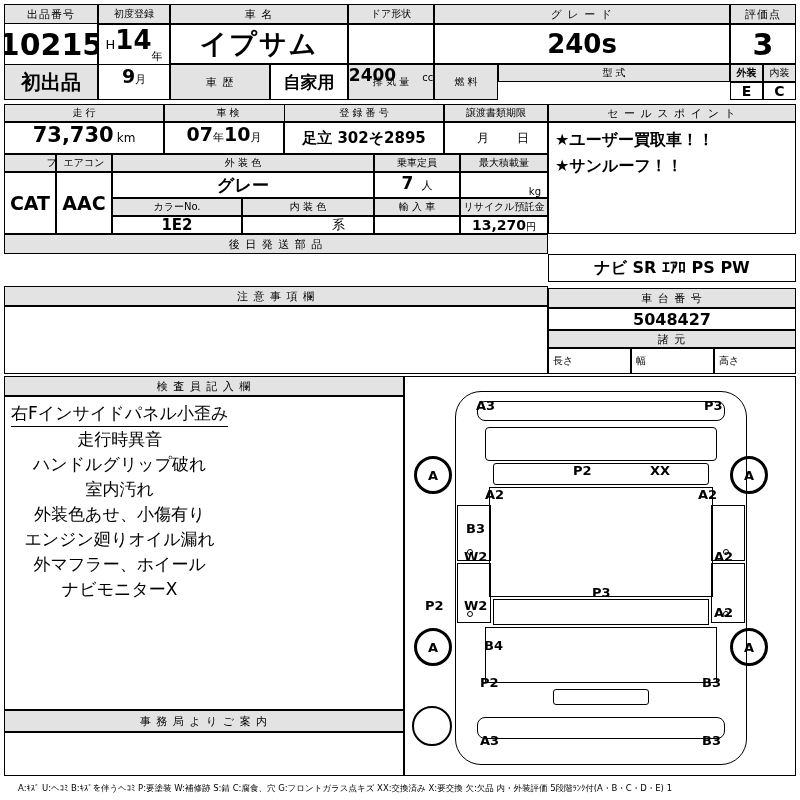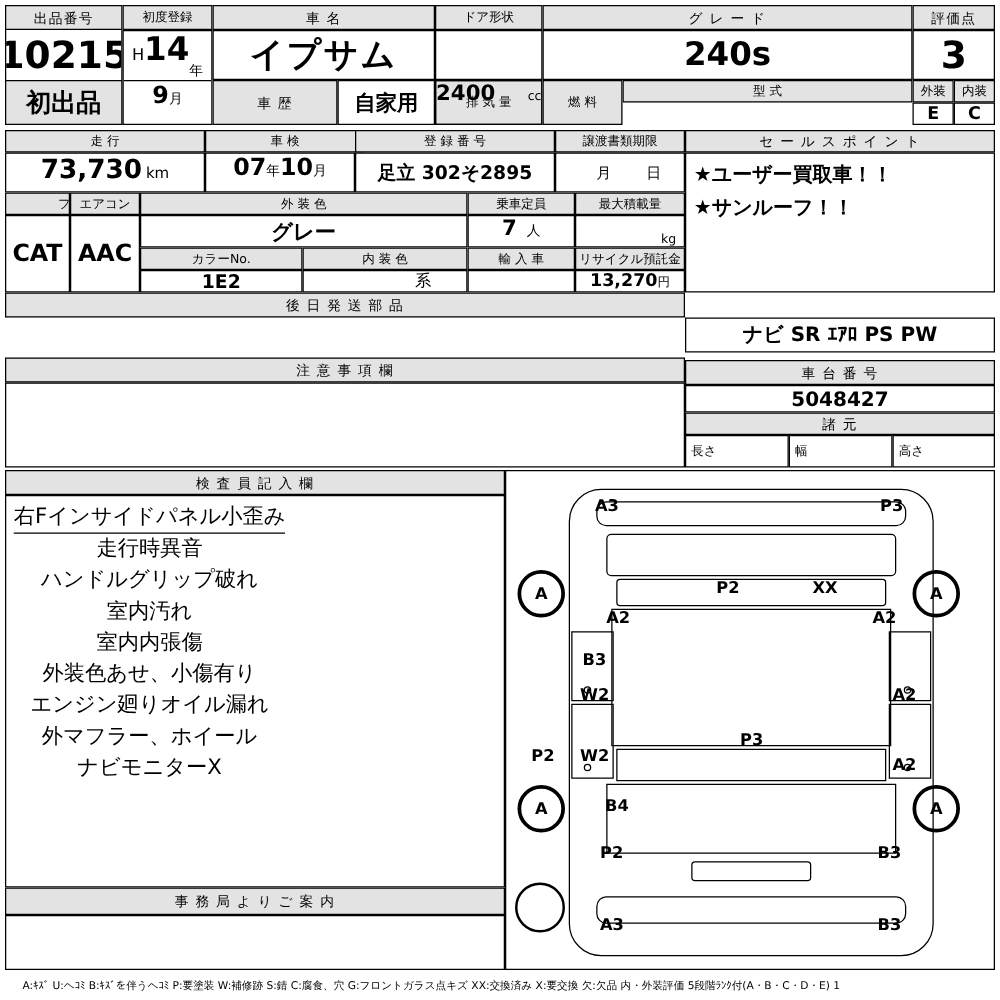--- a/index.html
+++ b/index.html
@@ -86,21 +86,21 @@
   <div class="box hdr lbl-sm" style="left:348px;top:64px;width:86px;height:0;border:none;"></div>
 
   <div class="box hdr lbl-sm" style="left:348px;top:64px;width:0;height:0;border:none;"></div>
 
   <div class="box" style="left:434px;top:64px;width:0;height:0;border:none;"></div>
 
   <div class="box hdr lbl" style="left:730px;top:4px;width:66px;height:20px;">評価点</div>
   <div class="box" style="left:730px;top:24px;width:66px;height:40px;">
       <span class="val-xl">3</span>
     </div>
-  <div class="box hdr lbl-sm" style="left:730px;top:64px;width:33px;height:18px;">外装</div>
+  <div class="box hdr lbl-sm" style="left:730px;top:64px;width:33px;height:18px;font-weight:bold;">外装</div>
   <div class="box hdr lbl-sm" style="left:763px;top:64px;width:33px;height:18px;">内装</div>
   <div class="box" style="left:730px;top:82px;width:33px;height:18px;">
       <span style="font-size:14px;font-weight:bold;">E</span>
     </div>
   <div class="box" style="left:763px;top:82px;width:33px;height:18px;">
       <span style="font-size:14px;font-weight:bold;">C</span>
     </div>
 
   <div class="box" style="left:348px;top:64px;width:86px;height:36px;border:1px solid #000;flex-direction:row;align-items:baseline;justify-content:center;gap:26px;">
     <span style="font-size:17px;font-weight:bold;">2400</span>
@@ -210,21 +210,20 @@
   <div class="box lbl-sm" style="left:631px;top:348px;width:83px;height:26px;justify-content:flex-start;padding-left:4px;">幅</div>
   <div class="box lbl-sm" style="left:714px;top:348px;width:82px;height:26px;justify-content:flex-start;padding-left:4px;">高さ</div>
 
   <div class="box hdr lbl" style="left:4px;top:376px;width:400px;height:20px;">検 査 員 記 入 欄</div>
   <div class="box" style="left:4px;top:396px;width:400px;height:314px;align-items:flex-start;justify-content:flex-start;">
     <div class="notes" style="padding:4px 0 0 6px;">
       <div><span class="u">右Fインサイドパネル小歪み</span></div>
       <div>走行時異音</div>
       <div>ハンドルグリップ破れ</div>
       <div>室内汚れ</div>
-      <div>室内内張傷</div>
       <div>外装色あせ、小傷有り</div>
       <div>エンジン廻りオイル漏れ</div>
       <div>外マフラー、ホイール</div>
       <div>ナビモニターX</div>
     </div>
   </div>
   <div class="box hdr lbl" style="left:4px;top:710px;width:400px;height:22px;">事 務 局 よ り ご 案 内</div>
   <div class="box" style="left:4px;top:732px;width:400px;height:44px;"></div>
 
   <div class="car-area" style="left:404px;top:376px;width:392px;height:400px;">

